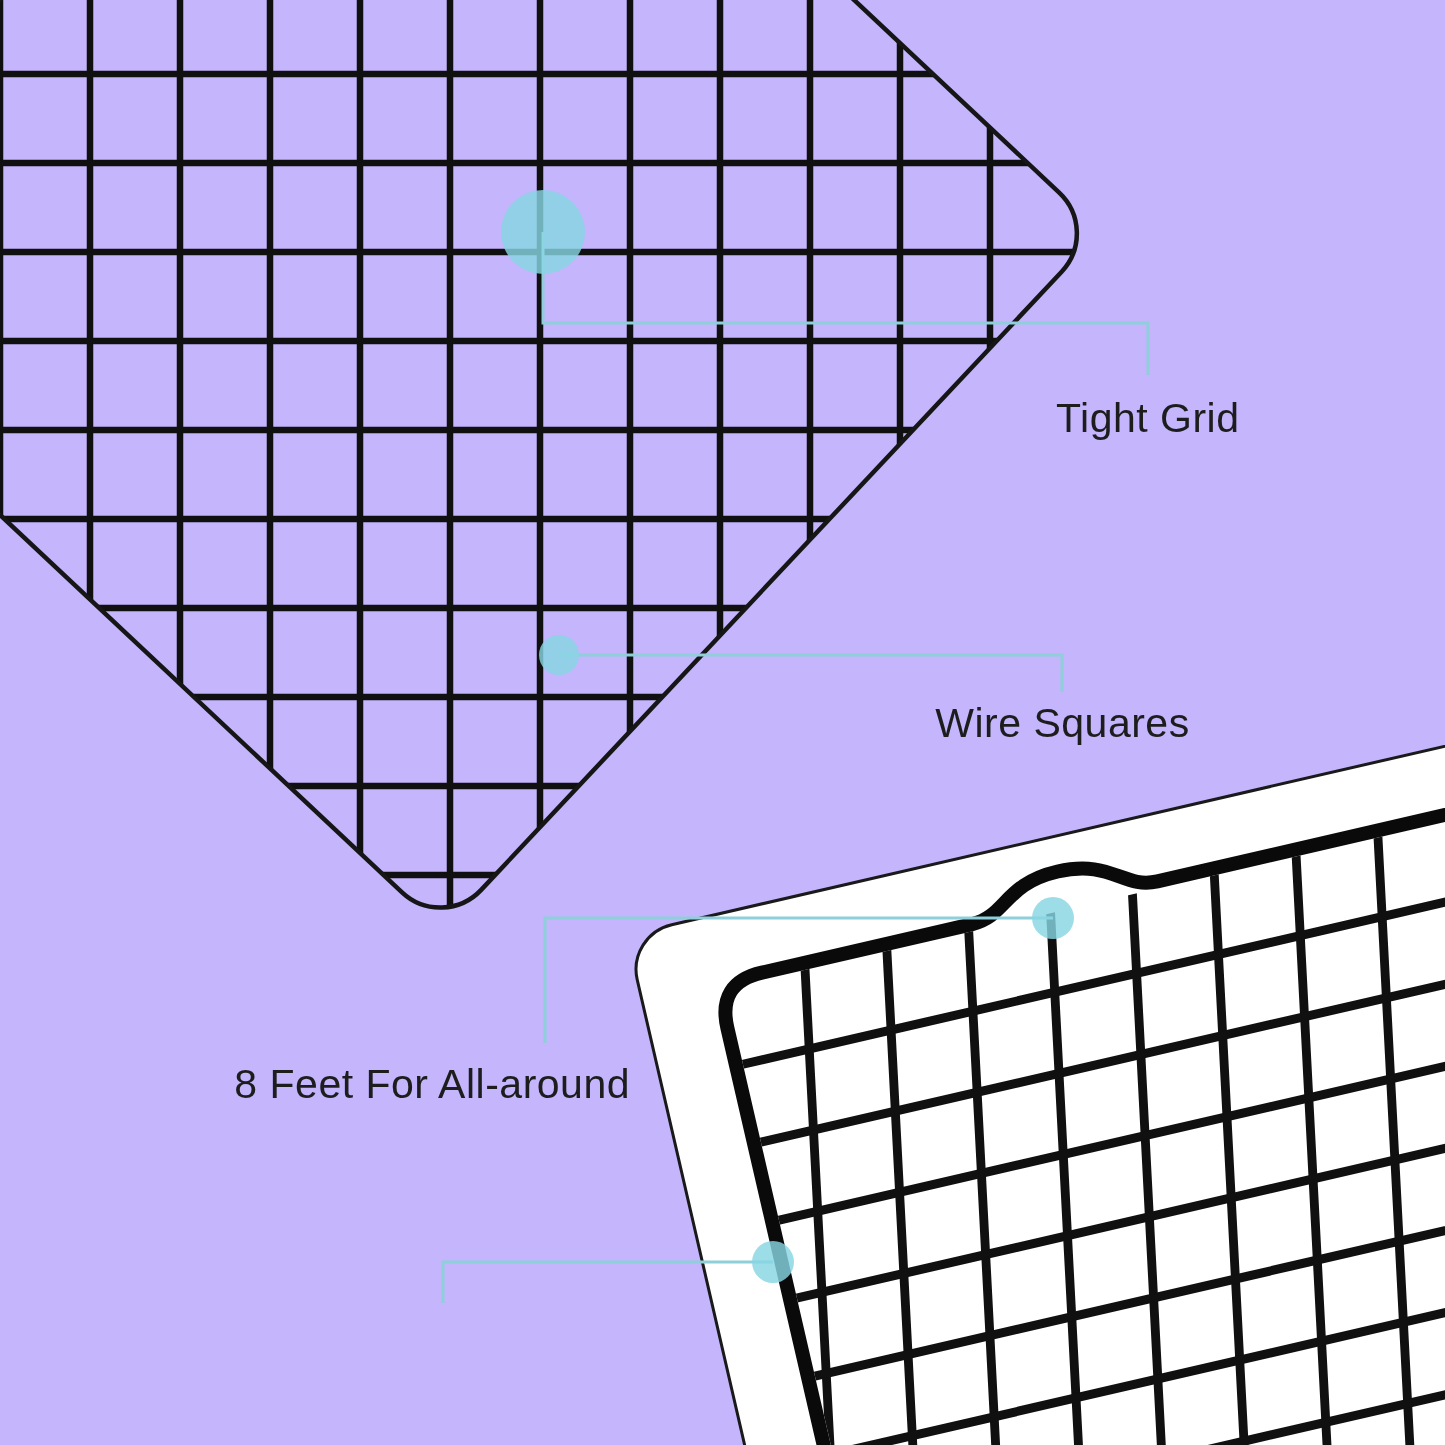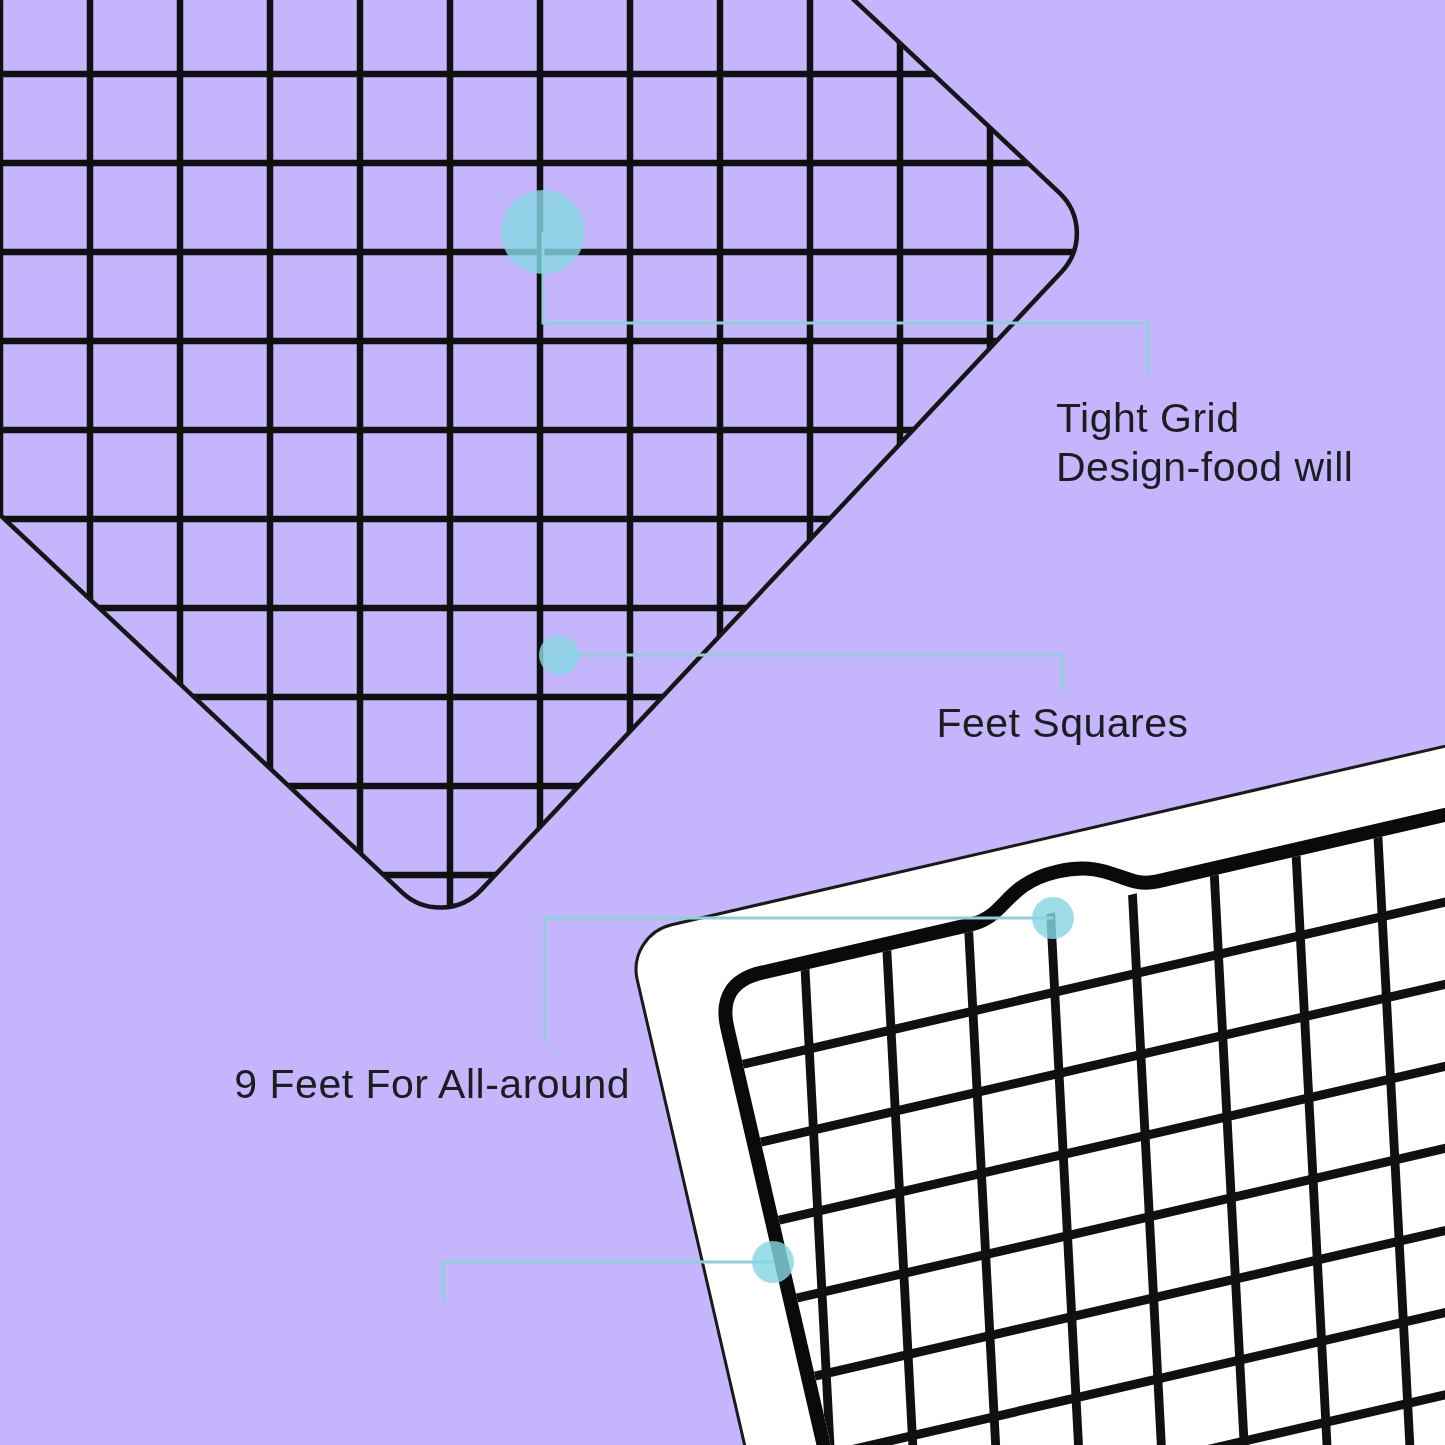--- a/index.html
+++ b/index.html
@@ -69,25 +69,24 @@
     <g fill="#87d6e3" fill-opacity="0.82">
       <circle cx="543" cy="232" r="42"></circle>
       <circle cx="559" cy="655" r="20"></circle>
       <circle cx="1053" cy="918" r="21"></circle>
       <circle cx="773" cy="1262" r="21"></circle>
     </g>
   </svg>
 
   <div class="label lbl-tight">
     <span>Tight Grid</span>
-    <span>Design-food will</span>
   </div>
 
   <div class="label lbl-small">
-    <span>Feet Squares</span>
+    <span>Wire Squares</span>
   </div>
 
   <div class="label lbl-feet">
-    <span>9 Feet For All-around</span>
+    <span>8 Feet For All-around</span>
   </div>
 
 
 </div>
 
 </body></html>

